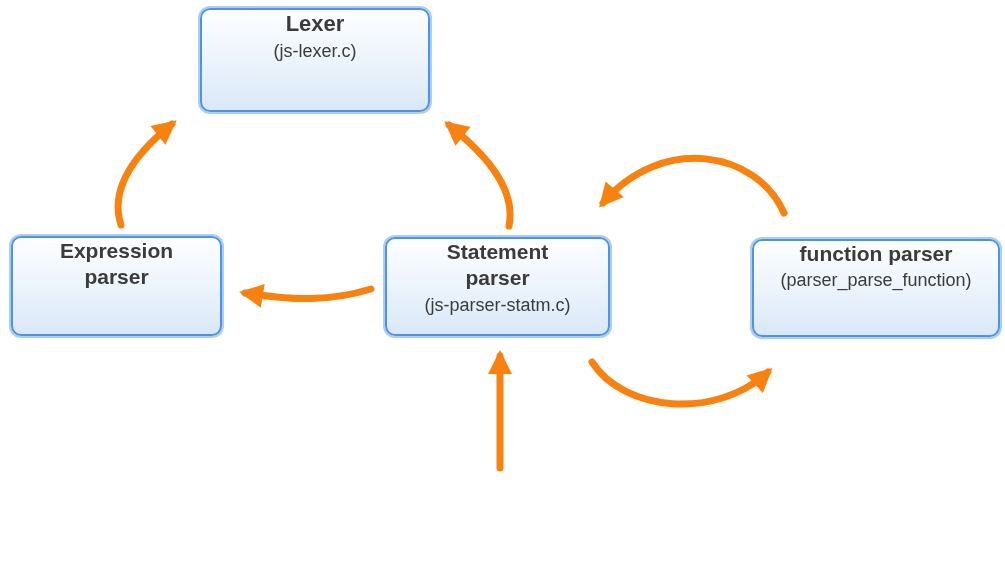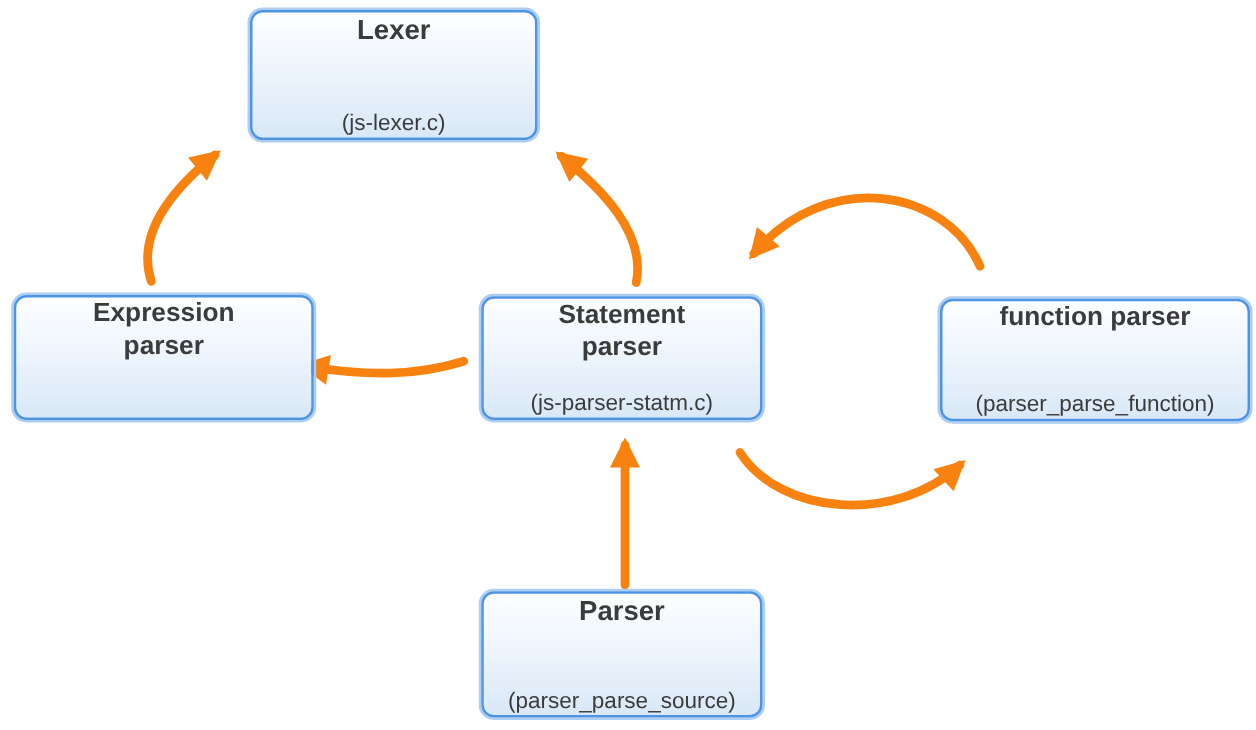--- a/index.html
+++ b/index.html
@@ -21,21 +21,21 @@
     fill: none;
     stroke-width: 7;
     stroke-linecap: round;
   }
   .node {
     position: absolute;
     box-sizing: border-box;
     display: flex;
     flex-direction: column;
     align-items: center;
-    justify-content: space-between;
+    justify-content: flex-start;
     text-align: center;
     background: linear-gradient(180deg, #fdfeff 0%, #eef5fc 45%, #d9e8f7 100%);
     border: 2px solid #4e94e4;
     box-shadow: 0 0 0 2px #aecdf2;
     border-radius: 10px;
     color: #3b3b3b;
   }
   .node .title {
     font-size: 21px;
     font-weight: bold;
@@ -72,32 +72,28 @@
     <path class="edge" marker-end="url(#ah)" d="M 592 362 C 624 412 716 420 768 372" stroke="#f8820f"></path>
 
     <path class="edge" marker-end="url(#ah)" d="M 500 468 L 500 356" stroke="#f8820f"></path>
   </svg>
 
   <div class="node" id="n-lexer" style="left:200px; top:8px; width:230px; height:104px;">
     <div class="title">Lexer</div>
     <div class="subtitle">(js-lexer.c)</div>
   </div>
 
-  <div class="node narrow-title" id="n-expression" style="left:11px; top:236px; width:240px; height:100px;">
+  <div class="node narrow-title" id="n-expression" style="left:11px; top:236px; width:211px; height:100px;">
     <div class="title">Expression parser</div>
   </div>
 
   <div class="node" id="n-function" style="left:752px; top:239px; width:248px; height:98px;">
     <div class="title">function parser</div>
     <div class="subtitle">(parser_parse_function)</div>
   </div>
 
   <div class="node narrow-title" id="n-statement" style="left:385px; top:237px; width:225px; height:99px;">
     <div class="title">Statement parser</div>
     <div class="subtitle">(js-parser-statm.c)</div>
   </div>
 
-  <div class="node" id="n-parser" style="left:385px; top:473px; width:225px; height:101px;">
-    <div class="title">Parser</div>
-    <div class="subtitle">(parser_parse_source)</div>
-  </div>
 
 </div>
 
 </body></html>

